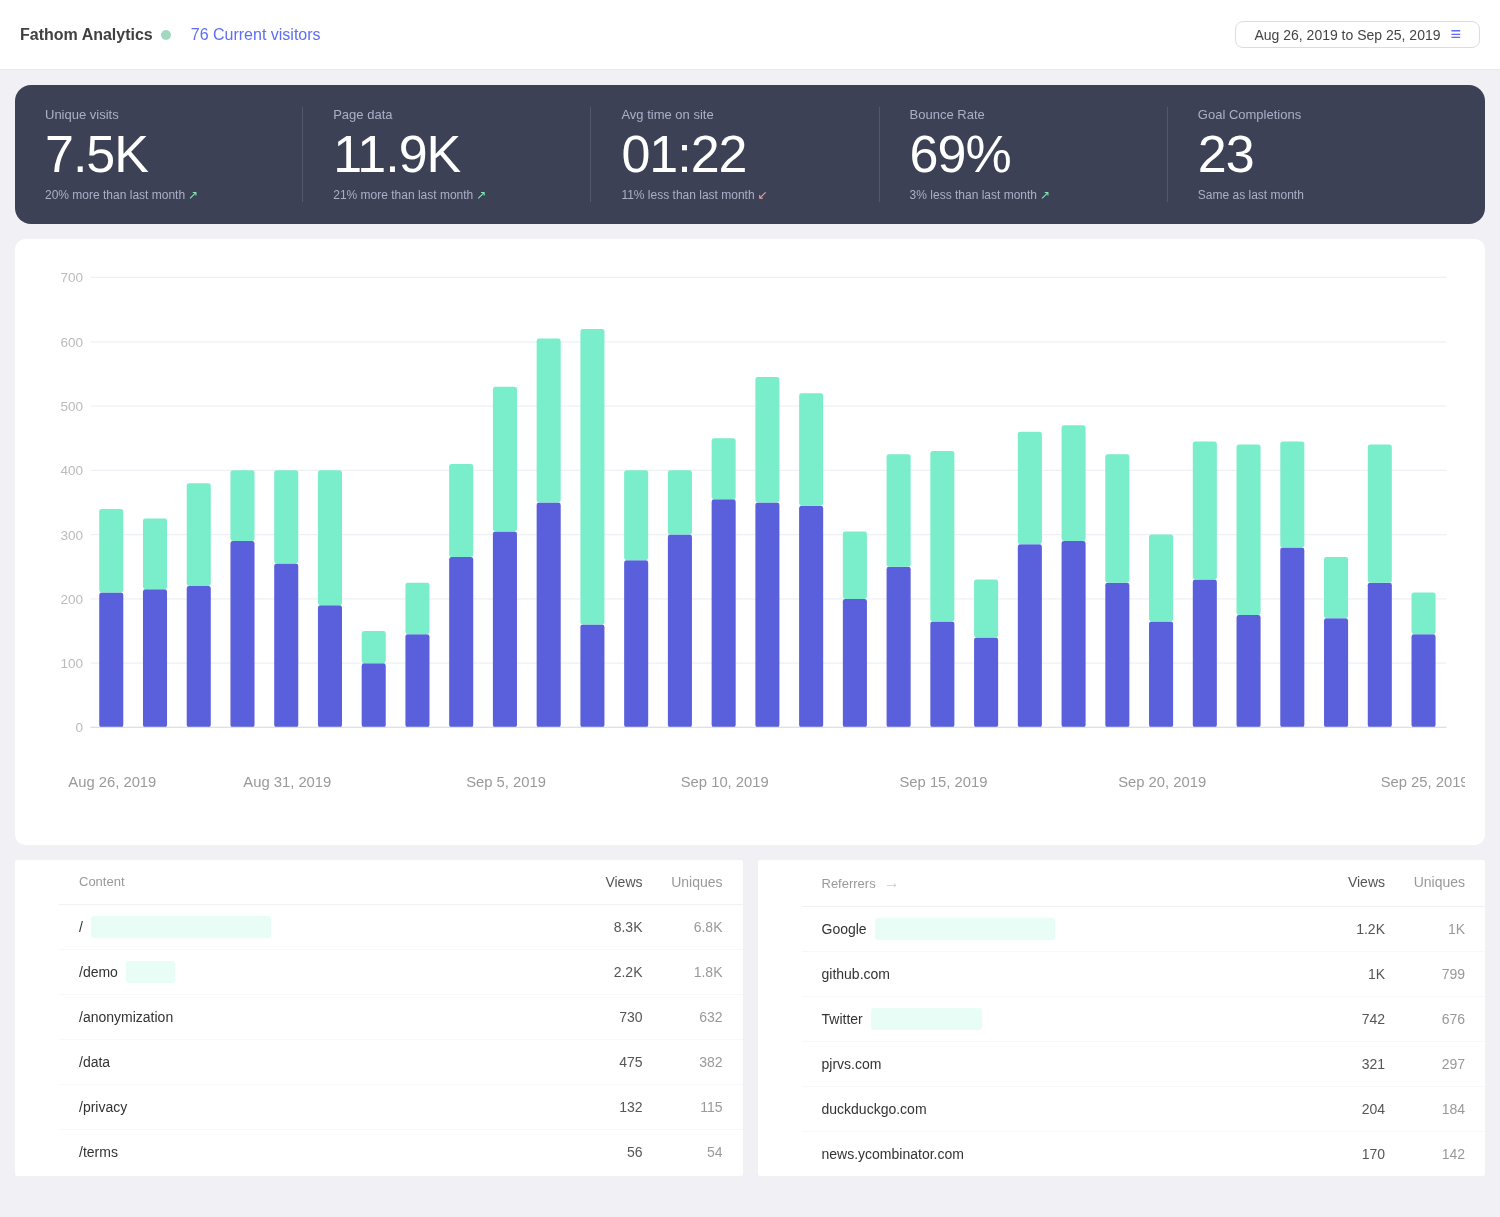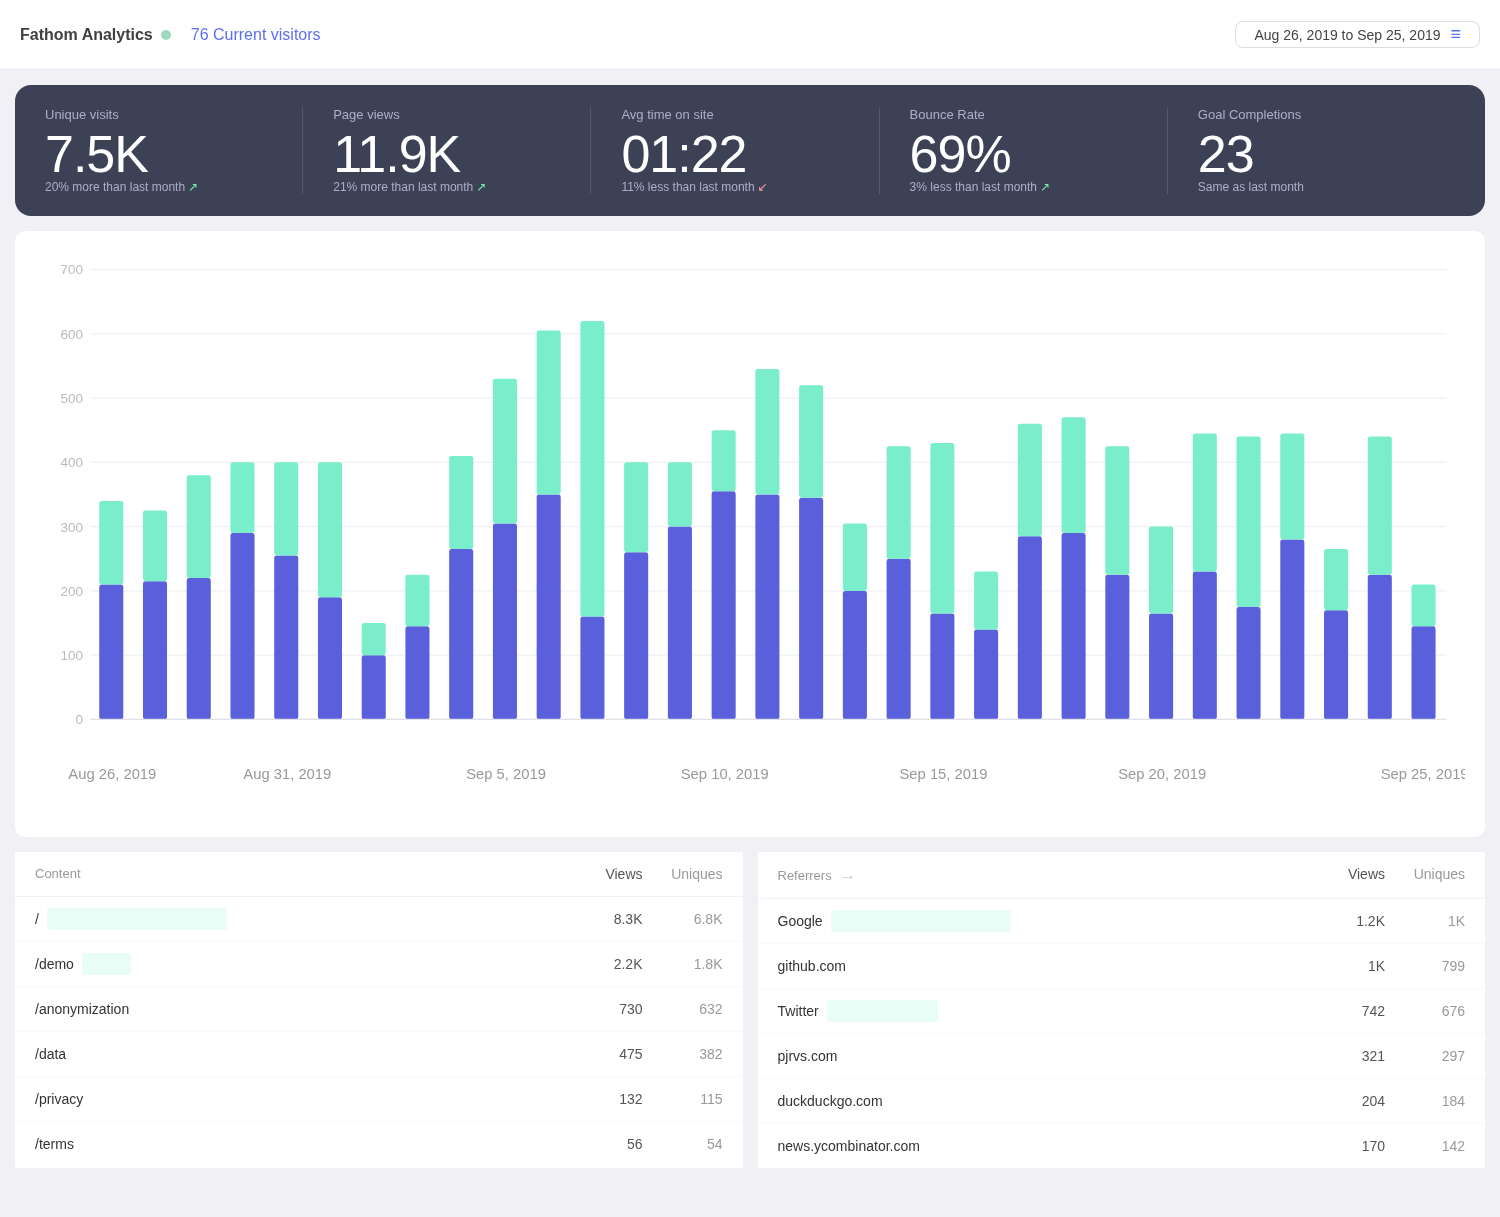--- a/index.html
+++ b/index.html
@@ -79,21 +79,21 @@
     .stat-item:last-child { border-right: none; }
     .stat-label {
       font-size: 13px;
       color: #aab0c8;
       margin-bottom: 6px;
     }
     .stat-value {
       font-size: 52px;
       font-weight: 200;
       line-height: 1;
-      margin-bottom: 0;
+      margin-bottom: 8px;
       letter-spacing: -1px;
     }
     .stat-change {
       font-size: 12px;
       color: #aab0c8;
       display: flex;
       align-items: center;
       gap: 3px;
     }
     .arrow-up { color: #7ee8b0; }
@@ -111,20 +111,21 @@
     .tables-row {
       display: flex;
       gap: 15px;
       margin: 15px 15px 15px 15px;
     }
     .table-card {
       flex: 1;
       background: #fff;
       border-radius: 2px;
       overflow: hidden;
+      padding-left: 44px;
     }
     .table-header {
       display: flex;
       padding: 14px 20px;
       border-bottom: 1px solid #f0f0f5;
       font-size: 13px;
       color: #999;
     }
     .table-header .col-name { flex: 1; }
     .table-header .col-views { width: 80px; text-align: right; }
@@ -179,21 +180,21 @@
   </div>
 </div>
 
 <div class="stats-bar" id="stats-bar">
     <div class="stat-item">
     <div class="stat-label">Unique visits</div>
     <div class="stat-value">7.5K</div>
     <div class="stat-change">20% more than last month <span class="arrow-up">↗</span></div>
   </div>
     <div class="stat-item">
-    <div class="stat-label">Page views</div>
+    <div class="stat-label">Page data</div>
     <div class="stat-value">11.9K</div>
     <div class="stat-change">21% more than last month <span class="arrow-up">↗</span></div>
   </div>
     <div class="stat-item">
     <div class="stat-label">Avg time on site</div>
     <div class="stat-value">01:22</div>
     <div class="stat-change">11% less than last month <span class="arrow-down">↙</span></div>
   </div>
     <div class="stat-item">
     <div class="stat-label">Bounce Rate</div>

